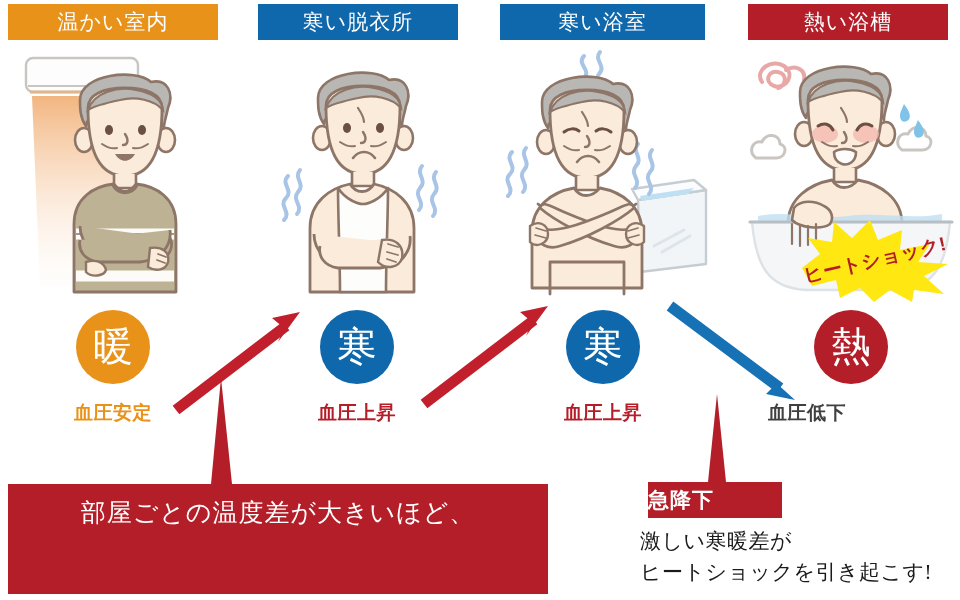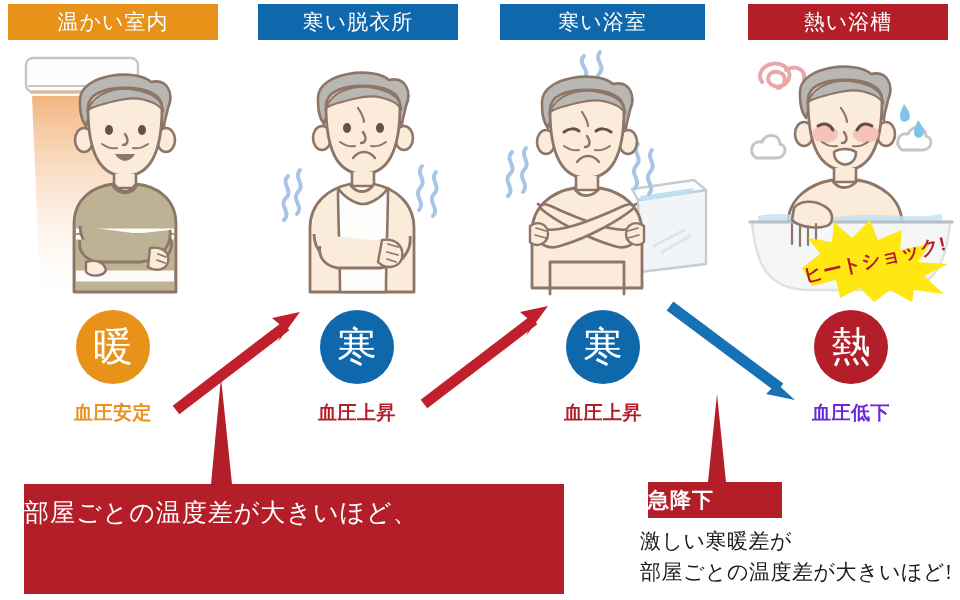--- a/index.html
+++ b/index.html
@@ -75,40 +75,40 @@
     text-align: center;
     font-size: 19px;
     font-weight: bold;
     letter-spacing: 0.5px;
     white-space: nowrap;
     font-family: Liberation Sans, sans-serif;
   }
   #bp0 { left: 38px;  color: #E8921A; }
   #bp1 { left: 282px; color: #B41E28; }
   #bp2 { left: 528px; color: #B41E28; }
-  #bp3 { left: 776px; color: #6d28d9; }
+  #bp3 { left: 732px; color: #404040; }
 
   
   #arrows {
     position: absolute;
     left: 0; top: 0;
     width: 960px; height: 600px;
     pointer-events: none;
   }
 
   
   #main-callout {
     position: absolute;
-    left: 24px;
+    left: 8px;
     top: 484px;
     width: 540px;
     height: 110px;
     background: #B41E28;
     color: #ffffff;
-    text-align: left;
+    text-align: center;
     font-family: "Liberation Serif", "DejaVu Serif", serif;
   }
   #main-callout .ln {
     font-size: 25px;
     line-height: 50px;
     letter-spacing: 1px;
     white-space: nowrap;
   }
   #main-callout .ln.first { padding-top: 4px; }
 
@@ -424,16 +424,16 @@
     </g>
   </svg>
 
   <div id="main-callout">
     <div class="ln first">部屋ごとの温度差が大きいほど、</div>
   </div>
 
   <div id="drop-badge">急降下</div>
   <div id="drop-note">
     <div class="ln">激しい寒暖差が</div>
-    <div class="ln">部屋ごとの温度差が大きいほど!</div>
+    <div class="ln">ヒートショックを引き起こす!</div>
   </div>
 
 </div>
 
 </body></html>

